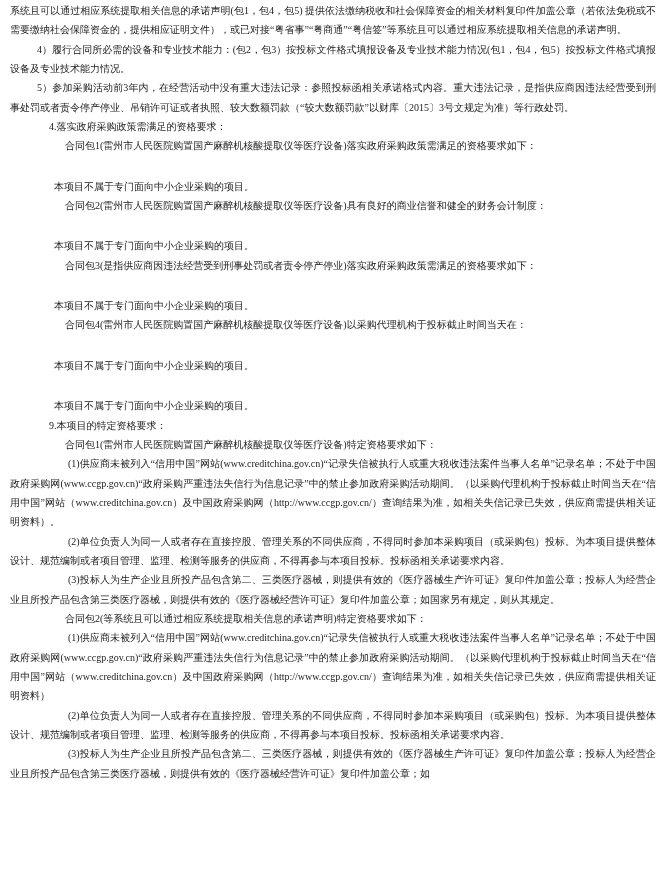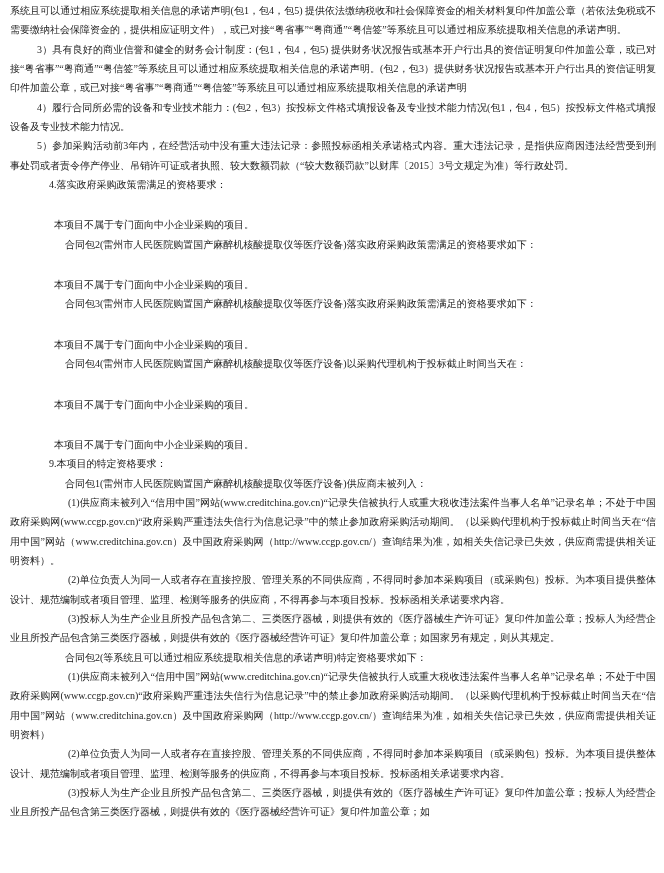--- a/index.html
+++ b/index.html
@@ -32,34 +32,34 @@
   .header  { text-indent: 39px; }
   .package { text-indent: 55px; }
   .note    { text-indent: 44px; margin-top: 21px; }
   .clause  { text-indent: 58px; }
 </style>
 </head>
 <body>
 
 <div class="page">
     <p class="para cont">系统且可以通过相应系统提取相关信息的承诺声明(包1，包4，包5) 提供依法缴纳税收和社会保障资金的相关材料复印件加盖公章（若依法免税或不需要缴纳社会保障资金的，提供相应证明文件），或已对接“粤省事”“粤商通”“粤信签”等系统且可以通过相应系统提取相关信息的承诺声明。</p>
-    <p class="para item">3）具有良好的商业信誉和健全的财务会计制度：(包1，包4，包5) 提供财务状况报告或基本开户行出具的资信证明复印件加盖公章，或已对接“粤省事”“粤商通”“粤信签”等系统且可以通过相应系统提取相关信息的承诺声明。(包2，包3）提供财务状况报告或基本开户行出具的资信证明复印件加盖公章，或已对接“粤省事”“粤商通”“粤信签”等系统且可以通过相应系统提取相关信息的承诺声明</p>
     <p class="para item">4）履行合同所必需的设备和专业技术能力：(包2，包3）按投标文件格式填报设备及专业技术能力情况(包1，包4，包5）按投标文件格式填报设备及专业技术能力情况。</p>
     <p class="para item">5）参加采购活动前3年内，在经营活动中没有重大违法记录：参照投标函相关承诺格式内容。重大违法记录，是指供应商因违法经营受到刑事处罚或者责令停产停业、吊销许可证或者执照、较大数额罚款（“较大数额罚款”以财库〔2015〕3号文规定为准）等行政处罚。</p>
     <p class="para header">4.落实政府采购政策需满足的资格要求：</p>
+    <p class="para package">合同包1(雷州市人民医院购置国产麻醉机核酸提取仪等医疗设备)落实政府采购政策需满足的资格要求如下：</p>
     <p class="para note">本项目不属于专门面向中小企业采购的项目。</p>
-    <p class="para package">合同包2(雷州市人民医院购置国产麻醉机核酸提取仪等医疗设备)落实政府采购政策需满足的资格要求如下：</p>
+    <p class="para package">合同包2(雷州市人民医院购置国产麻醉机核酸提取仪等医疗设备)具有良好的商业信誉和健全的财务会计制度：</p>
     <p class="para note">本项目不属于专门面向中小企业采购的项目。</p>
-    <p class="para package">合同包3(雷州市人民医院购置国产麻醉机核酸提取仪等医疗设备)落实政府采购政策需满足的资格要求如下：</p>
+    <p class="para package">合同包3(是指供应商因违法经营受到刑事处罚或者责令停产停业)落实政府采购政策需满足的资格要求如下：</p>
     <p class="para note">本项目不属于专门面向中小企业采购的项目。</p>
     <p class="para package">合同包4(雷州市人民医院购置国产麻醉机核酸提取仪等医疗设备)以采购代理机构于投标截止时间当天在：</p>
     <p class="para note">本项目不属于专门面向中小企业采购的项目。</p>
     <p class="para note">本项目不属于专门面向中小企业采购的项目。</p>
     <p class="para header">9.本项目的特定资格要求：</p>
-    <p class="para package">合同包1(雷州市人民医院购置国产麻醉机核酸提取仪等医疗设备)供应商未被列入：</p>
+    <p class="para package">合同包1(雷州市人民医院购置国产麻醉机核酸提取仪等医疗设备)特定资格要求如下：</p>
     <p class="para clause">(1)供应商未被列入“信用中国”网站(www.creditchina.gov.cn)“记录失信被执行人或重大税收违法案件当事人名单”记录名单；不处于中国政府采购网(www.ccgp.gov.cn)“政府采购严重违法失信行为信息记录”中的禁止参加政府采购活动期间。（以采购代理机构于投标截止时间当天在“信用中国”网站（www.creditchina.gov.cn）及中国政府采购网（http://www.ccgp.gov.cn/）查询结果为准，如相关失信记录已失效，供应商需提供相关证明资料）。</p>
     <p class="para clause">(2)单位负责人为同一人或者存在直接控股、管理关系的不同供应商，不得同时参加本采购项目（或采购包）投标。为本项目提供整体设计、规范编制或者项目管理、监理、检测等服务的供应商，不得再参与本项目投标。投标函相关承诺要求内容。</p>
     <p class="para clause">(3)投标人为生产企业且所投产品包含第二、三类医疗器械，则提供有效的《医疗器械生产许可证》复印件加盖公章；投标人为经营企业且所投产品包含第三类医疗器械，则提供有效的《医疗器械经营许可证》复印件加盖公章；如国家另有规定，则从其规定。</p>
     <p class="para package">合同包2(等系统且可以通过相应系统提取相关信息的承诺声明)特定资格要求如下：</p>
     <p class="para clause">(1)供应商未被列入“信用中国”网站(www.creditchina.gov.cn)“记录失信被执行人或重大税收违法案件当事人名单”记录名单；不处于中国政府采购网(www.ccgp.gov.cn)“政府采购严重违法失信行为信息记录”中的禁止参加政府采购活动期间。（以采购代理机构于投标截止时间当天在“信用中国”网站（www.creditchina.gov.cn）及中国政府采购网（http://www.ccgp.gov.cn/）查询结果为准，如相关失信记录已失效，供应商需提供相关证明资料）</p>
     <p class="para clause">(2)单位负责人为同一人或者存在直接控股、管理关系的不同供应商，不得同时参加本采购项目（或采购包）投标。为本项目提供整体设计、规范编制或者项目管理、监理、检测等服务的供应商，不得再参与本项目投标。投标函相关承诺要求内容。</p>
     <p class="para clause">(3)投标人为生产企业且所投产品包含第二、三类医疗器械，则提供有效的《医疗器械生产许可证》复印件加盖公章；投标人为经营企业且所投产品包含第三类医疗器械，则提供有效的《医疗器械经营许可证》复印件加盖公章；如</p>
   </div>
 
 </body></html>

